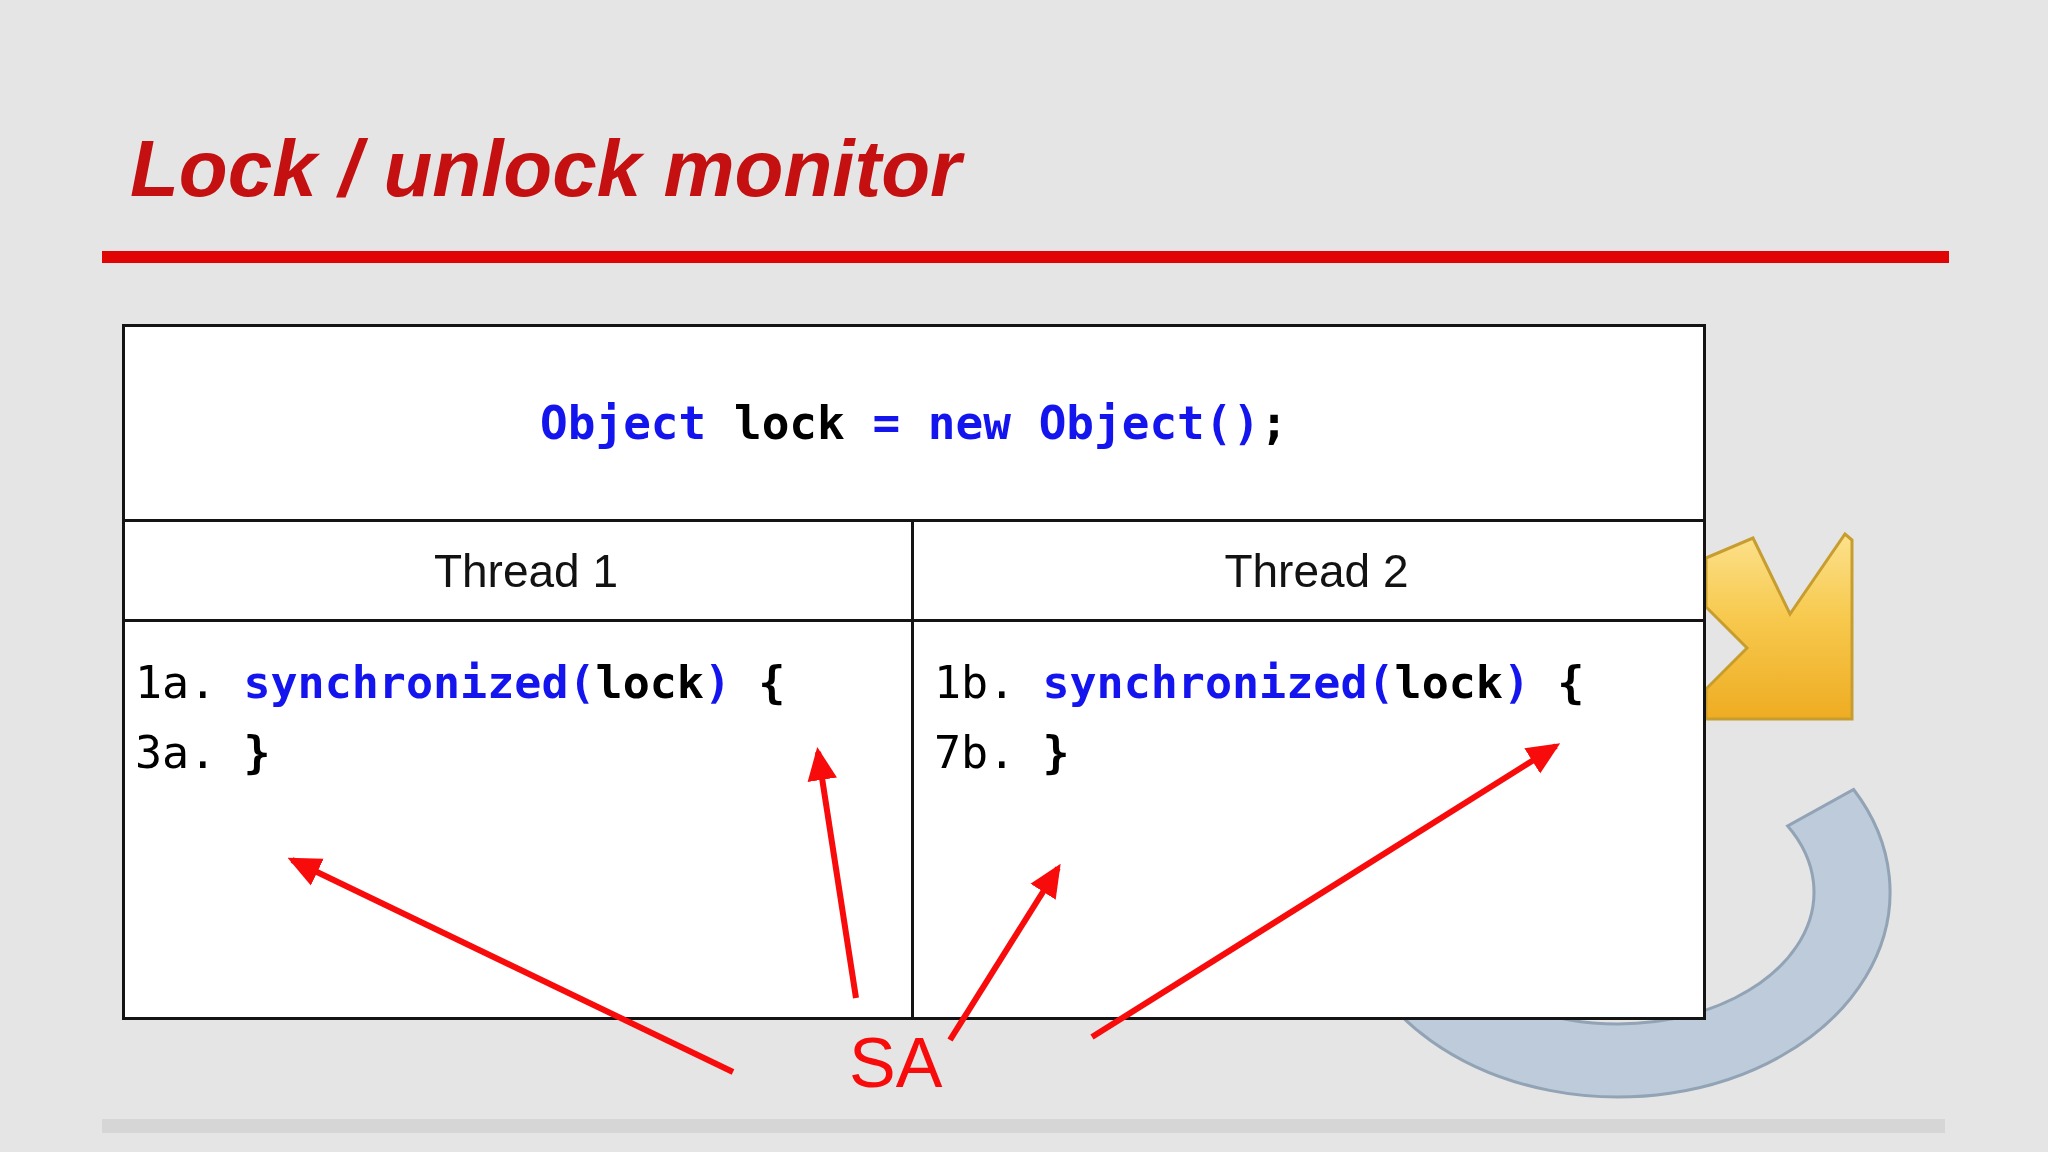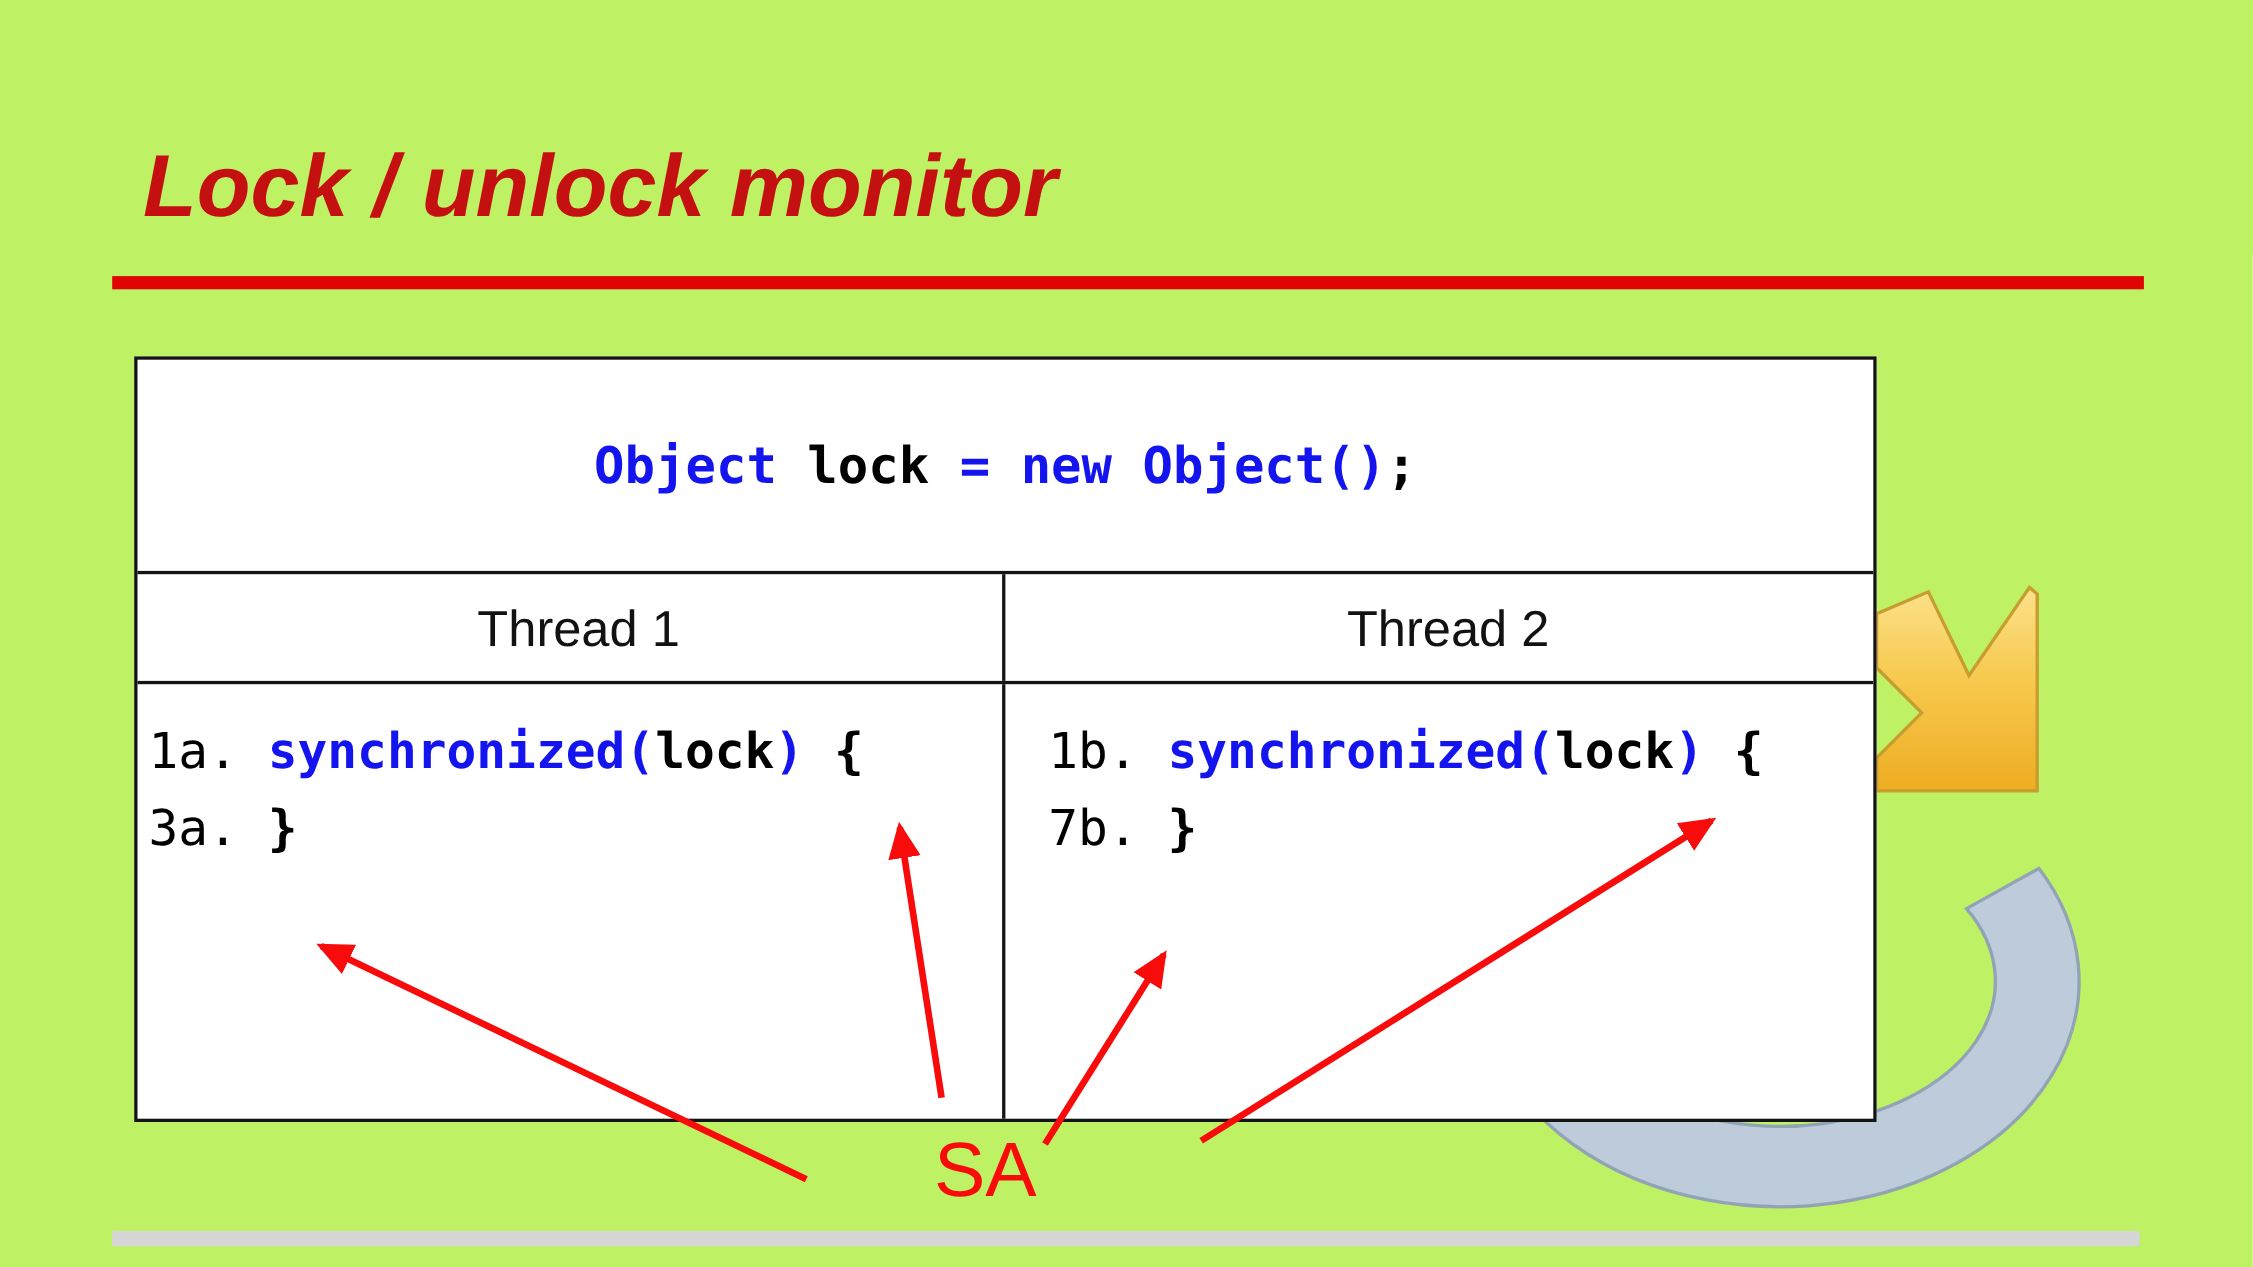--- a/index.html
+++ b/index.html
@@ -1,33 +1,33 @@
 <!DOCTYPE html>
 <html style="--title_red: #C41010; --rule_red: #E00404; --keyword_blue: #1414EE; --comment_gray: #9C9C9C; --annotation_red: #F80B0B; --table_border: #141414; --footer_gray: #D6D6D6; --art_yellow: #F7C94E; --art_blue_gray: #BDCBDA;"><head>
 <meta charset="utf-8">
 <style>
   html,body{margin:0;padding:0;background:#ffffff;}
-  #slide{position:relative;width:2048px;height:1152px;background:#bef264;overflow:hidden;
+  #slide{position:relative;width:2048px;height:1152px;background:#e5e5e5;overflow:hidden;
          font-family:"Liberation Sans",sans-serif;}
   svg.layer{position:absolute;left:0;top:0;}
   .title{position:absolute;left:130px;top:121px;
          font-family:"Liberation Sans",sans-serif;font-style:italic;font-weight:700;
          font-size:80px;line-height:96px;color:var(--title_red);white-space:nowrap;}
   .rule{position:absolute;left:102px;top:251px;width:1847px;height:12px;background:var(--rule_red);}
   .tbl{position:absolute;left:122px;top:324px;width:1584px;height:696px;background:#ffffff;
        border:3px solid var(--table_border);box-sizing:border-box;display:flex;flex-direction:column;}
   .row1{height:195px;border-bottom:3px solid var(--table_border);box-sizing:border-box;
         display:flex;align-items:center;justify-content:center;}
   .row2{height:100px;border-bottom:3px solid var(--table_border);box-sizing:border-box;display:flex;}
   .row3{flex:1;display:flex;}
   .cell{width:50%;box-sizing:border-box;}
   .cell.leftcell{border-right:3px solid var(--table_border);}
   .th{display:flex;align-items:center;justify-content:center;font-size:46px;color:#121212;padding-left:16px;}
   .codecell{padding:26px 0 0 10px;}
-  .codecell.rpad{padding-left:39px;}
+  .codecell.rpad{padding-left:20px;}
   .code{font-family:"DejaVu Sans Mono",monospace;font-size:45px;line-height:70px;
         white-space:pre;color:#000;}
   .decl{font-size:46px;line-height:46px;font-weight:bold;}
   .kw{color:var(--keyword_blue);font-weight:bold;}
   .b{color:#000;font-weight:bold;}
   .num{color:#000;font-weight:normal;}
   .cmt{color:var(--comment_gray);font-weight:normal;}
   .sa{position:absolute;left:849px;top:1028px;font-size:70px;line-height:70px;
       color:var(--annotation_red);}
   .footer{position:absolute;left:102px;top:1119px;width:1843px;height:14px;background:var(--footer_gray);}

